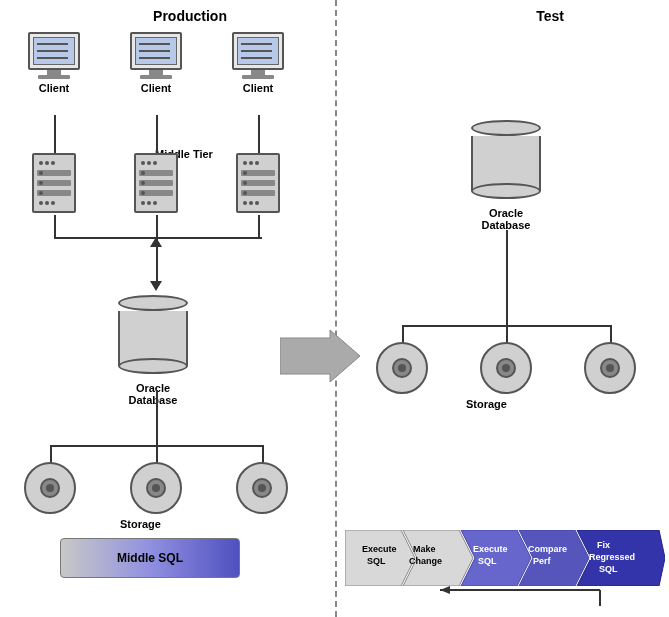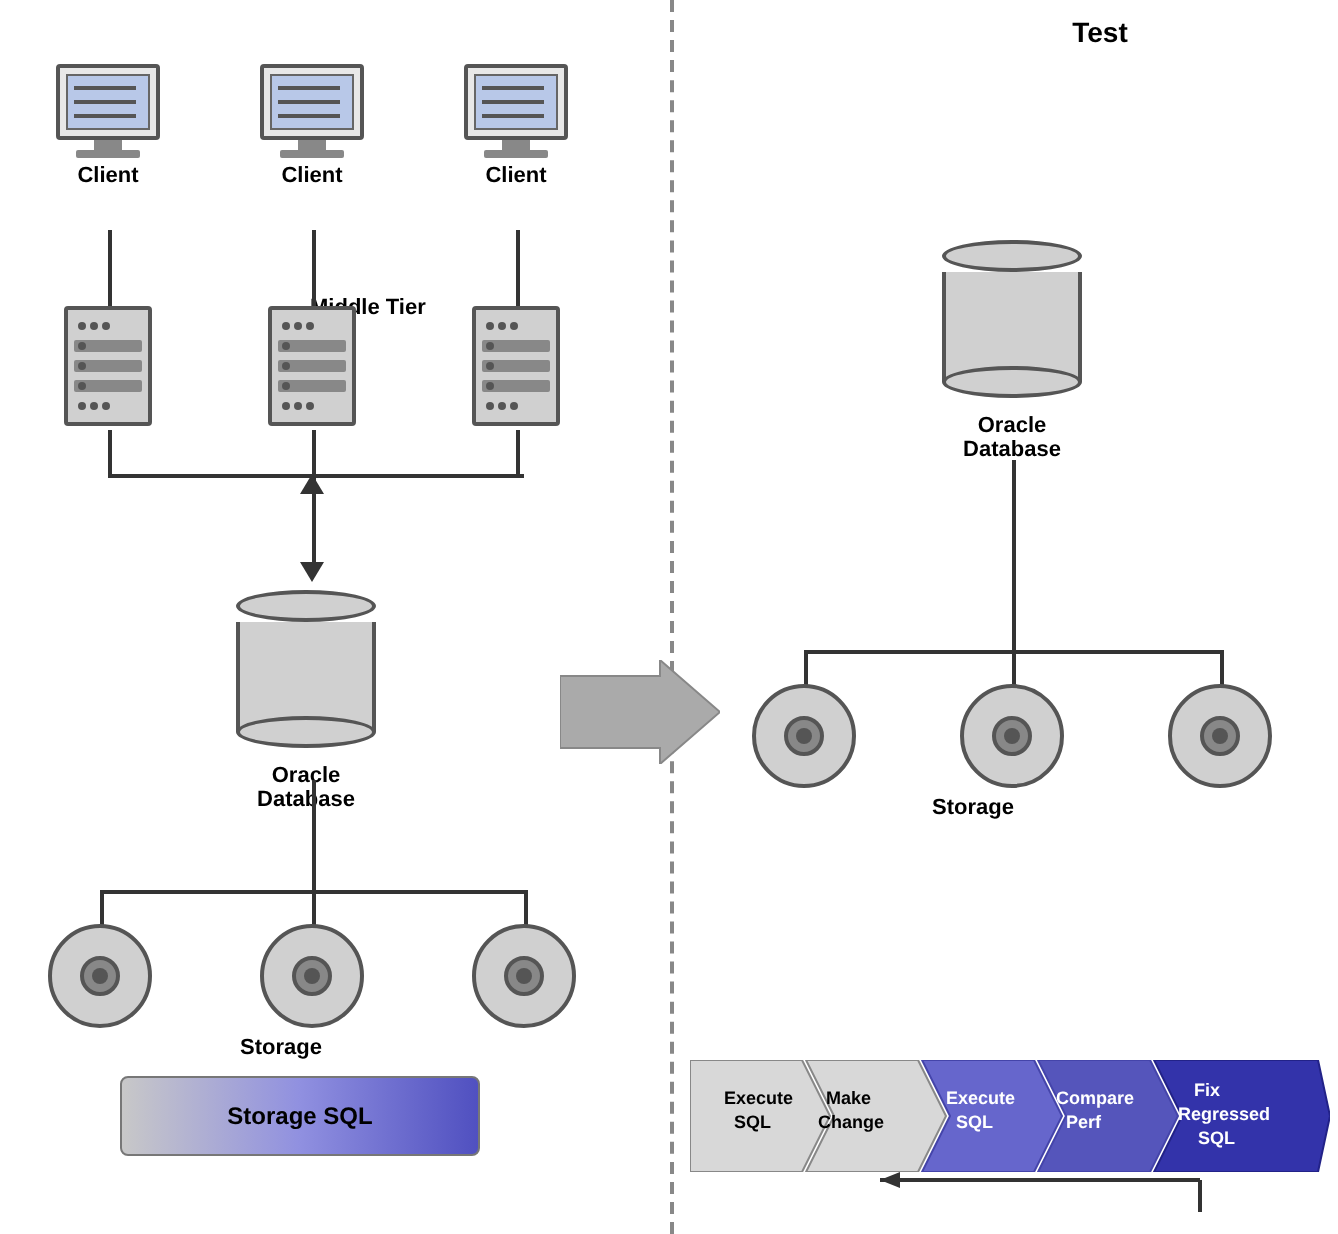--- a/index.html
+++ b/index.html
@@ -255,20 +255,21 @@
       font-weight: bold;
       color: #000;
       border: 1px solid #777;
     }
   </style>
 </head>
 <body>
 
 <div class="diagram-container">
 
+  <div class="pos-absolute production-title section-title" style="left:90px;top:8px;">Production</div>
   <div class="pos-absolute test-title section-title" style="left:480px;top:8px;">Test</div>
 
   <div class="divider"></div>
 
   <div class="pos-absolute" style="left:28px;top:32px;">
     <div class="computer">
       <div class="monitor">
         <div class="monitor-screen">
           <div class="screen-line"></div>
           <div class="screen-line"></div>
@@ -470,21 +471,21 @@
     <div class="disc">
       <div class="disc-inner">
           <div class="disc-center"></div>
         </div>
     </div>
   </div>
 
   <div class="pos-absolute" style="left:466px;top:398px;font-size:11px;font-weight:bold;">Storage</div>
 
   <div class="pos-absolute capture-pill" style="left:60px;top:538px;width:180px;height:40px;">
-    <span>Storage SQL</span>
+    <span>Middle SQL</span>
   </div>
 
   <svg class="pos-absolute" style="left:345px;top:530px;" width="320" height="56">
 
     <polygon points="0,0 56,0 70,28 56,56 0,56" fill="#d8d8d8" stroke="#888" stroke-width="1"></polygon>
     <text x="17" y="22" font-size="9" font-weight="bold" fill="#000">Execute</text>
     <text x="22" y="34" font-size="9" font-weight="bold" fill="#000">SQL</text>
 
     <polygon points="58,0 114,0 128,28 114,56 58,56 72,28" fill="#d8d8d8" stroke="#888" stroke-width="1"></polygon>
     <text x="68" y="22" font-size="9" font-weight="bold" fill="#000">Make</text>

